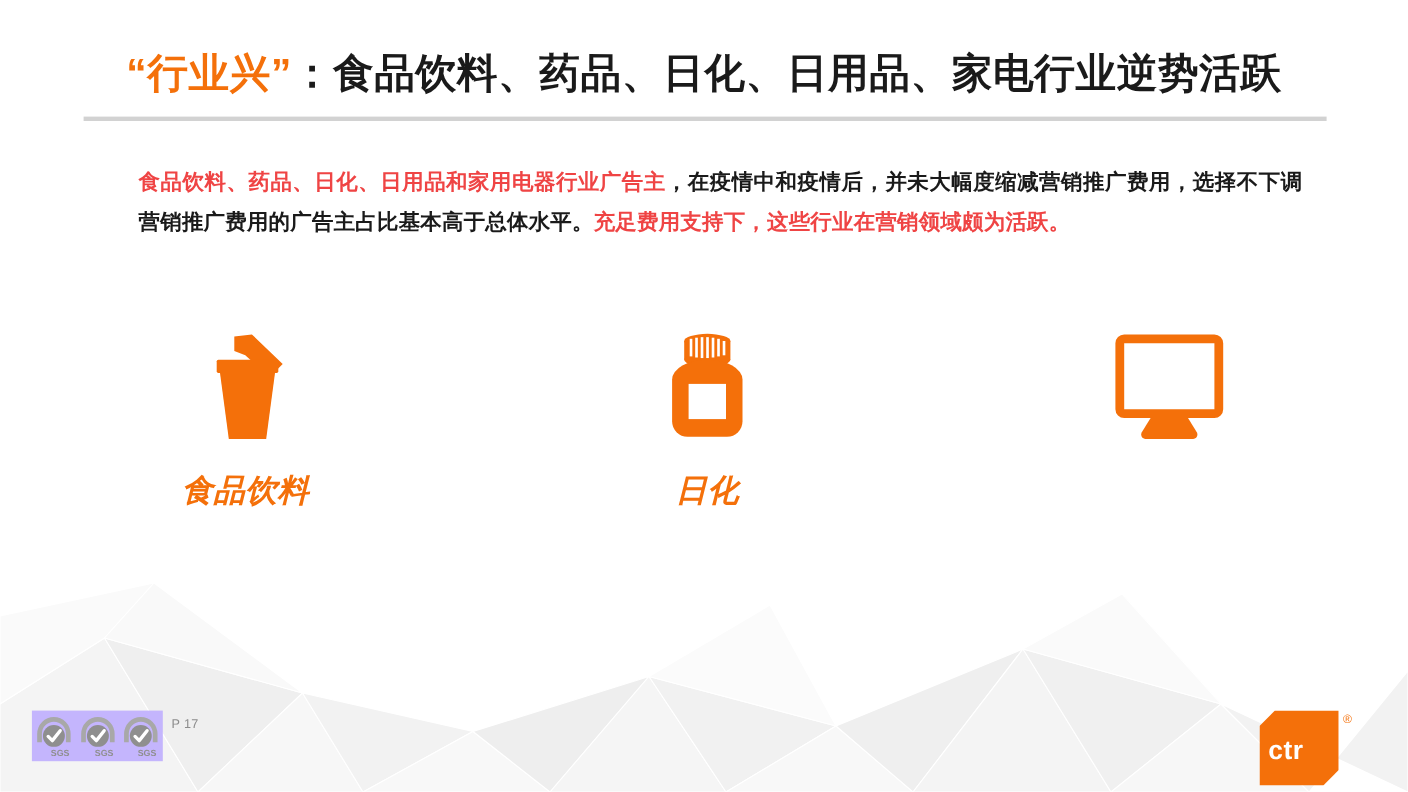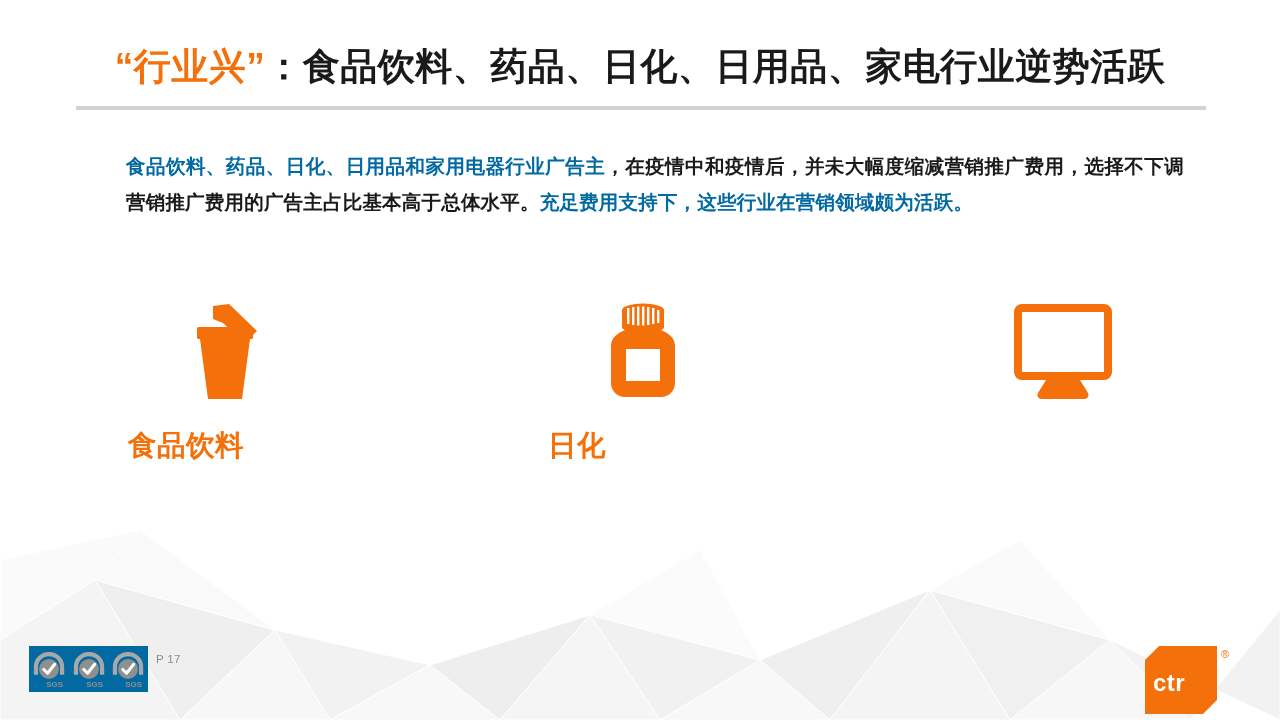--- a/index.html
+++ b/index.html
@@ -72,38 +72,40 @@
     left: 126px;
     top: 148px;
     width: 1058px;
     font-size: 19.5px;
     font-weight: bold;
     line-height: 36px;
     color: #1a1a1a;
     text-align: justify;
     letter-spacing: 0.2px;
   }
-  #lead-paragraph .hl { color: #0369a1; }
+  #lead-paragraph .hl { color: #ef4444; }
 
   
   #icon-row {
     position: absolute;
     left: 128px;
     top: 296px;
     width: 1030px;
     height: 175px;
     display: flex;
     flex-direction: row;
     align-items: flex-start;
     justify-content: space-between;
   }
   .icon-cell {
     width: 190px;
     display: flex;
     flex-direction: column;
+    align-items: center;
+    font-style: italic;
   }
   .icon-art {
     height: 105px;
     display: flex;
     align-items: flex-end;
     justify-content: center;
   }
   .icon-label {
     margin-top: 26px;
     font-size: 28.5px;
@@ -113,21 +115,21 @@
     white-space: nowrap;
   }
 
   
   #sgs-block {
     position: absolute;
     left: 29px;
     top: 646px;
     width: 119px;
     height: 46px;
-    background: #0369a1;
+    background: #c4b5fd;
     display: flex;
     flex-direction: row;
     align-items: center;
     justify-content: space-between;
     padding: 0 1px;
     box-sizing: border-box;
   }
   .sgs-mark { width: 38px; height: 44px; }
 
   #page-number {

